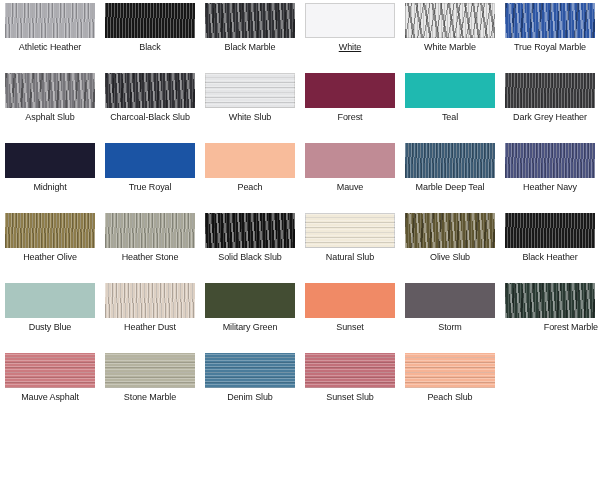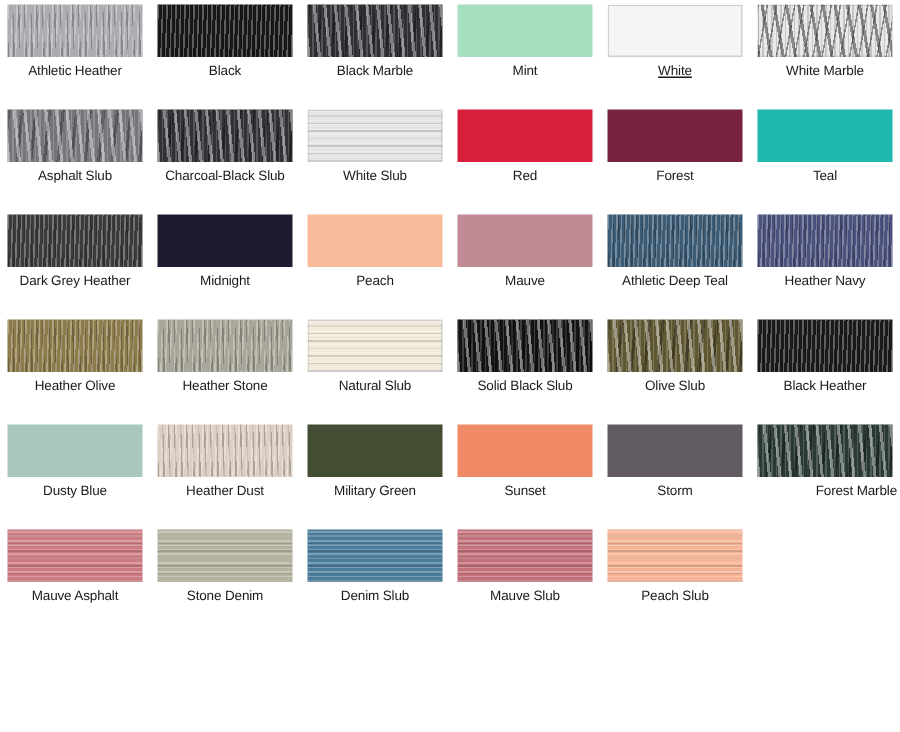--- a/index.html
+++ b/index.html
@@ -91,62 +91,56 @@
       </div>
       <div class="swatch-label" style="color: rgb(26, 26, 26);">Black</div>
     </div>
     <div class="swatch-cell">
       <div class="swatch-chip tex-marble" style="background: rgb(47, 48, 52);">
         <div class="tex"></div>
       </div>
       <div class="swatch-label" style="color: rgb(26, 26, 26);">Black Marble</div>
     </div>
     <div class="swatch-cell">
-      <div class="swatch-chip tex-solid" style="background: rgb(169, 223, 193);">
-        <div class="tex"></div>
-      </div>
-      <div class="swatch-label" style="color: rgb(26, 26, 26);">Mint</div>
-    </div>
-    <div class="swatch-cell">
       <div class="swatch-chip tex-solid bordered" style="background: rgb(245, 245, 247);">
         <div class="tex"></div>
       </div>
       <div class="swatch-label" style="color: rgb(26, 26, 26); text-decoration: underline;">White</div>
     </div>
     <div class="swatch-cell">
       <div class="swatch-chip tex-whitemarble bordered" style="background: rgb(232, 232, 232);">
         <div class="tex"></div>
       </div>
       <div class="swatch-label" style="color: rgb(26, 26, 26);">White Marble</div>
     </div>
     <div class="swatch-cell">
+      <div class="swatch-chip tex-marble" style="background: rgb(45, 86, 164);">
+        <div class="tex"></div>
+      </div>
+      <div class="swatch-label" style="color: rgb(26, 26, 26);">True Royal Marble</div>
+    </div>
+    <div class="swatch-cell">
       <div class="swatch-chip tex-marble" style="background: rgb(118, 117, 122);">
         <div class="tex"></div>
       </div>
       <div class="swatch-label" style="color: rgb(26, 26, 26);">Asphalt Slub</div>
     </div>
     <div class="swatch-cell">
       <div class="swatch-chip tex-marble" style="background: rgb(49, 49, 54);">
         <div class="tex"></div>
       </div>
       <div class="swatch-label" style="color: rgb(26, 26, 26);">Charcoal-Black Slub</div>
     </div>
     <div class="swatch-cell">
       <div class="swatch-chip tex-slub bordered" style="background: rgb(228, 229, 231);">
         <div class="tex"></div>
       </div>
       <div class="swatch-label" style="color: rgb(26, 26, 26);">White Slub</div>
     </div>
     <div class="swatch-cell">
-      <div class="swatch-chip tex-solid" style="background: rgb(217, 30, 60);">
-        <div class="tex"></div>
-      </div>
-      <div class="swatch-label" style="color: rgb(26, 26, 26);">Red</div>
-    </div>
-    <div class="swatch-cell">
       <div class="swatch-chip tex-solid" style="background: rgb(122, 35, 65);">
         <div class="tex"></div>
       </div>
       <div class="swatch-label" style="color: rgb(26, 26, 26);">Forest</div>
     </div>
     <div class="swatch-cell">
       <div class="swatch-chip tex-solid" style="background: rgb(31, 185, 176);">
         <div class="tex"></div>
       </div>
       <div class="swatch-label" style="color: rgb(26, 26, 26);">Teal</div>
@@ -157,68 +151,74 @@
       </div>
       <div class="swatch-label" style="color: rgb(26, 26, 26);">Dark Grey Heather</div>
     </div>
     <div class="swatch-cell">
       <div class="swatch-chip tex-solid" style="background: rgb(28, 27, 48);">
         <div class="tex"></div>
       </div>
       <div class="swatch-label" style="color: rgb(26, 26, 26);">Midnight</div>
     </div>
     <div class="swatch-cell">
+      <div class="swatch-chip tex-solid" style="background: rgb(27, 84, 164);">
+        <div class="tex"></div>
+      </div>
+      <div class="swatch-label" style="color: rgb(26, 26, 26);">True Royal</div>
+    </div>
+    <div class="swatch-cell">
       <div class="swatch-chip tex-solid" style="background: rgb(248, 188, 155);">
         <div class="tex"></div>
       </div>
       <div class="swatch-label" style="color: rgb(26, 26, 26);">Peach</div>
     </div>
     <div class="swatch-cell">
       <div class="swatch-chip tex-solid" style="background: rgb(192, 139, 149);">
         <div class="tex"></div>
       </div>
       <div class="swatch-label" style="color: rgb(26, 26, 26);">Mauve</div>
     </div>
     <div class="swatch-cell">
       <div class="swatch-chip tex-heather" style="background: rgb(60, 91, 116);">
         <div class="tex"></div>
       </div>
-      <div class="swatch-label" style="color: rgb(26, 26, 26);">Athletic Deep Teal</div>
+      <div class="swatch-label" style="color: rgb(26, 26, 26);">Marble Deep Teal</div>
     </div>
     <div class="swatch-cell">
       <div class="swatch-chip tex-heather" style="background: rgb(75, 82, 126);">
         <div class="tex"></div>
       </div>
       <div class="swatch-label" style="color: rgb(26, 26, 26);">Heather Navy</div>
     </div>
     <div class="swatch-cell">
       <div class="swatch-chip tex-heather" style="background: rgb(141, 124, 75);">
         <div class="tex"></div>
       </div>
       <div class="swatch-label" style="color: rgb(26, 26, 26);">Heather Olive</div>
     </div>
     <div class="swatch-cell">
       <div class="swatch-chip tex-heather" style="background: rgb(167, 166, 152);">
         <div class="tex"></div>
       </div>
       <div class="swatch-label" style="color: rgb(26, 26, 26);">Heather Stone</div>
     </div>
     <div class="swatch-cell">
+      <div class="swatch-chip tex-marble" style="background: rgb(20, 20, 20);">
+        <div class="tex"></div>
+      </div>
+      <div class="swatch-label" style="color: rgb(26, 26, 26);">Solid Black Slub</div>
+    </div>
+    <div class="swatch-cell">
       <div class="swatch-chip tex-slub bordered" style="background: rgb(241, 234, 217);">
         <div class="tex"></div>
       </div>
       <div class="swatch-label" style="color: rgb(26, 26, 26);">Natural Slub</div>
     </div>
     <div class="swatch-cell">
-      <div class="swatch-chip tex-marble" style="background: rgb(20, 20, 20);">
-        <div class="tex"></div>
-      </div>
-      <div class="swatch-label" style="color: rgb(26, 26, 26);">Solid Black Slub</div>
-    </div>
-    <div class="swatch-cell">
       <div class="swatch-chip tex-marble" style="background: rgb(95, 86, 50);">
         <div class="tex"></div>
       </div>
       <div class="swatch-label" style="color: rgb(26, 26, 26);">Olive Slub</div>
     </div>
     <div class="swatch-cell">
       <div class="swatch-chip tex-heather" style="background: rgb(27, 27, 27);">
         <div class="tex"></div>
       </div>
       <div class="swatch-label" style="color: rgb(26, 26, 26);">Black Heather</div>
@@ -262,33 +262,33 @@
     <div class="swatch-cell">
       <div class="swatch-chip tex-slub" style="background: rgb(204, 123, 128);">
         <div class="tex"></div>
       </div>
       <div class="swatch-label" style="color: rgb(26, 26, 26);">Mauve Asphalt</div>
     </div>
     <div class="swatch-cell">
       <div class="swatch-chip tex-slub" style="background: rgb(181, 179, 160);">
         <div class="tex"></div>
       </div>
-      <div class="swatch-label" style="color: rgb(26, 26, 26);">Stone Denim</div>
+      <div class="swatch-label" style="color: rgb(26, 26, 26);">Stone Marble</div>
     </div>
     <div class="swatch-cell">
       <div class="swatch-chip tex-slub" style="background: rgb(74, 124, 155);">
         <div class="tex"></div>
       </div>
       <div class="swatch-label" style="color: rgb(26, 26, 26);">Denim Slub</div>
     </div>
     <div class="swatch-cell">
       <div class="swatch-chip tex-slub" style="background: rgb(194, 112, 122);">
         <div class="tex"></div>
       </div>
-      <div class="swatch-label" style="color: rgb(26, 26, 26);">Mauve Slub</div>
+      <div class="swatch-label" style="color: rgb(26, 26, 26);">Sunset Slub</div>
     </div>
     <div class="swatch-cell">
       <div class="swatch-chip tex-slub" style="background: rgb(246, 179, 149);">
         <div class="tex"></div>
       </div>
       <div class="swatch-label" style="color: rgb(26, 26, 26);">Peach Slub</div>
     </div>
   </div>
 
 </body></html>

